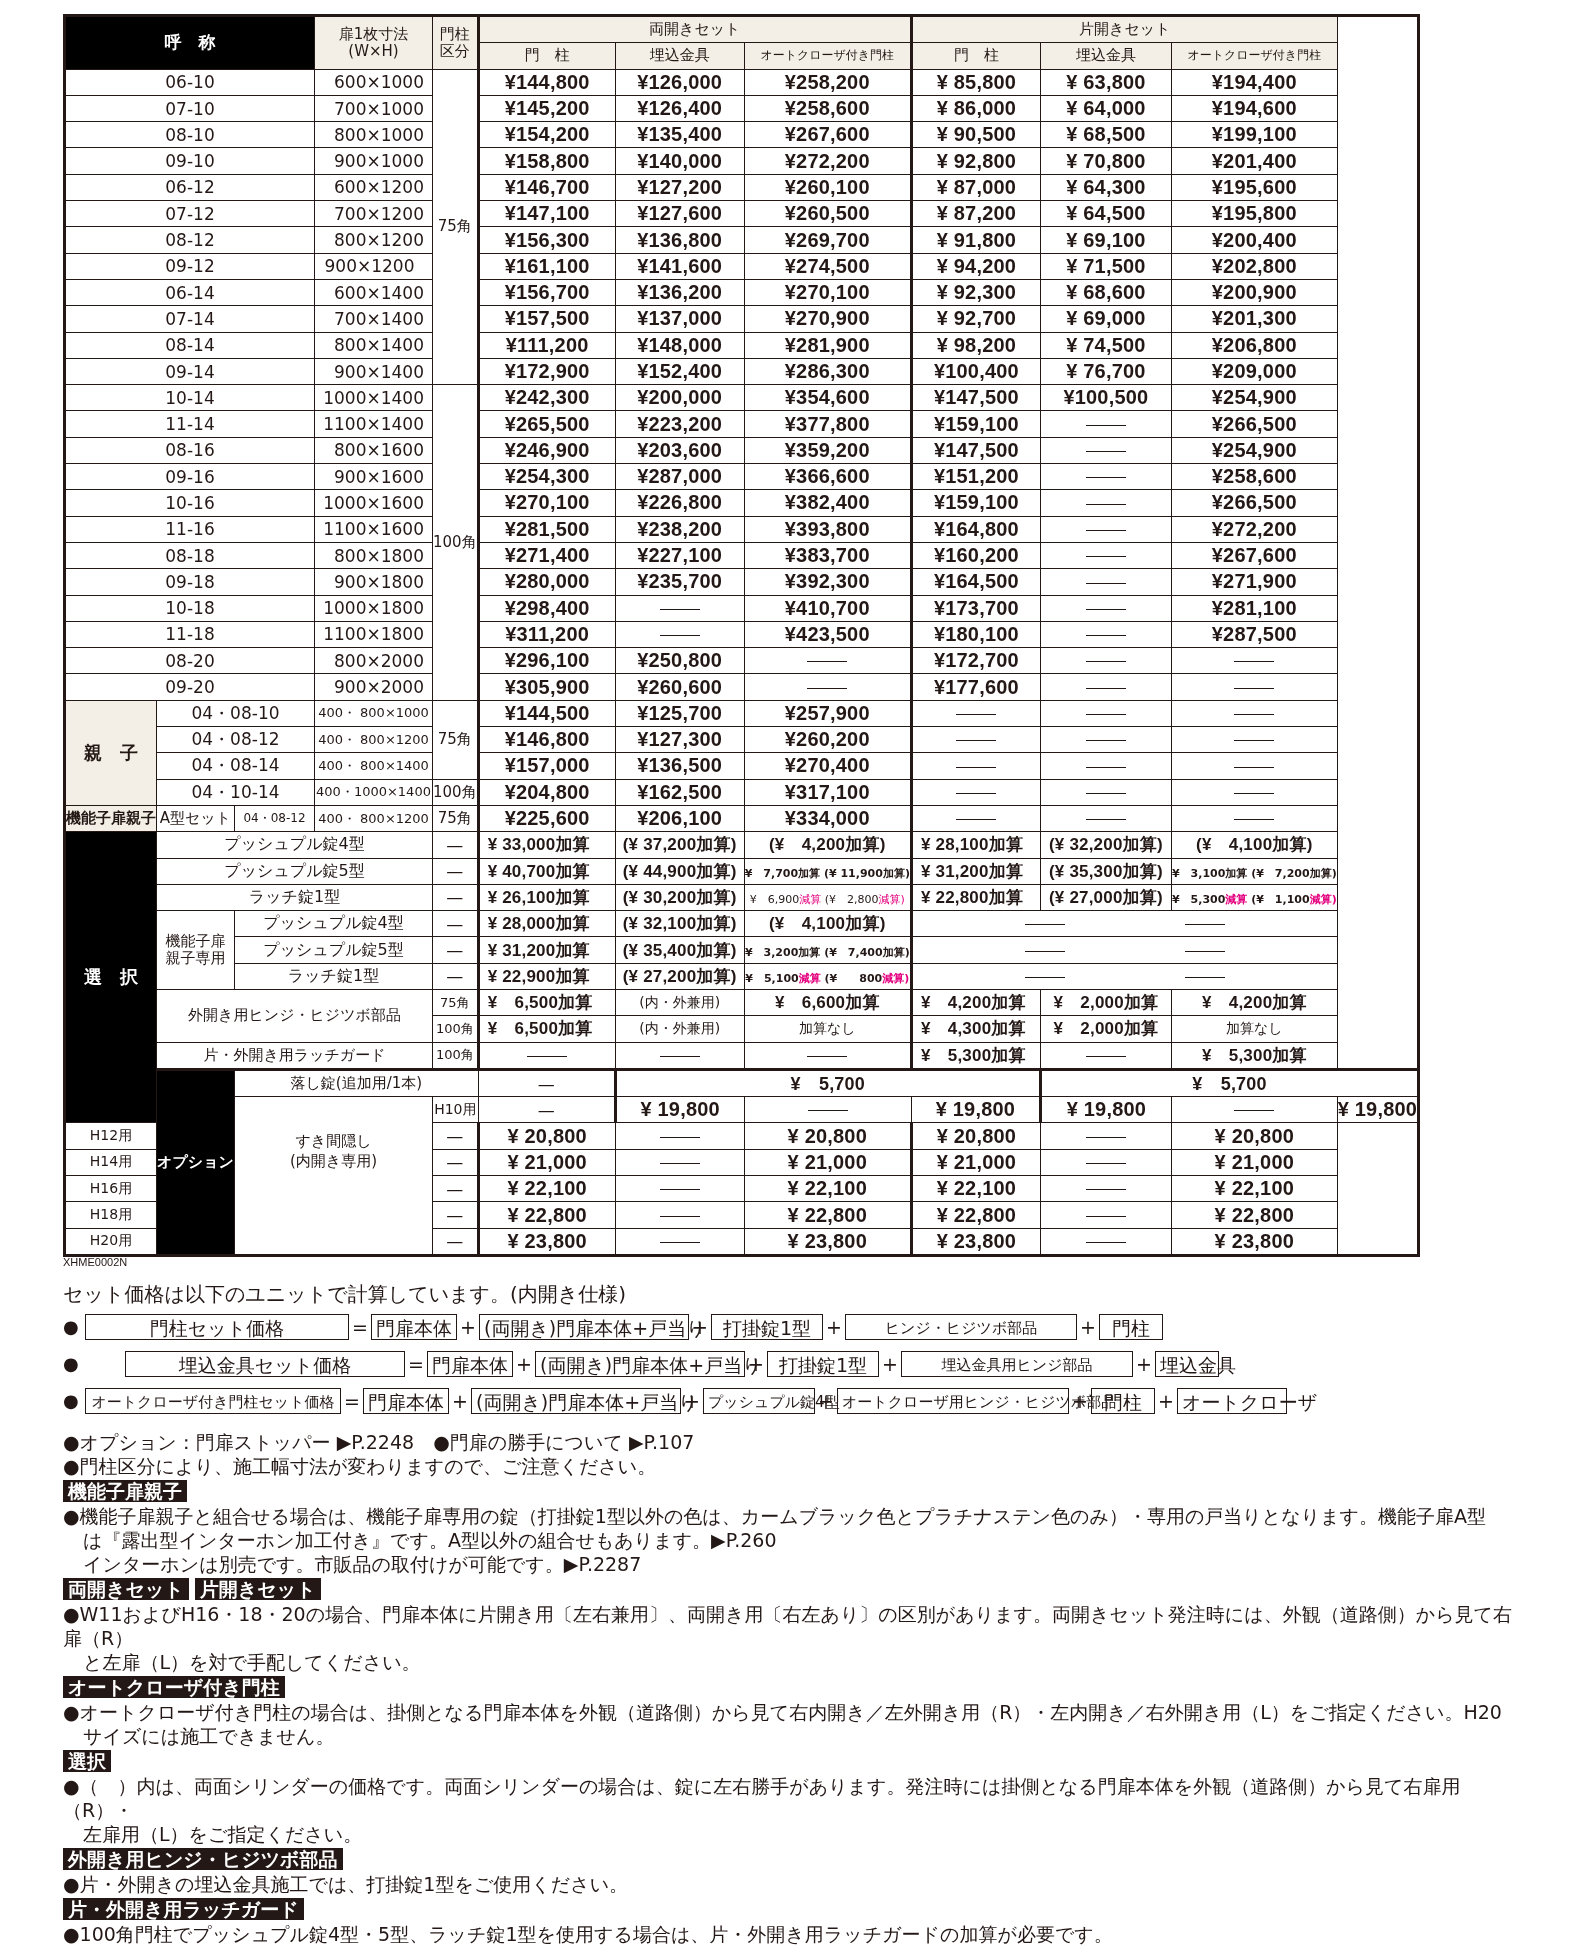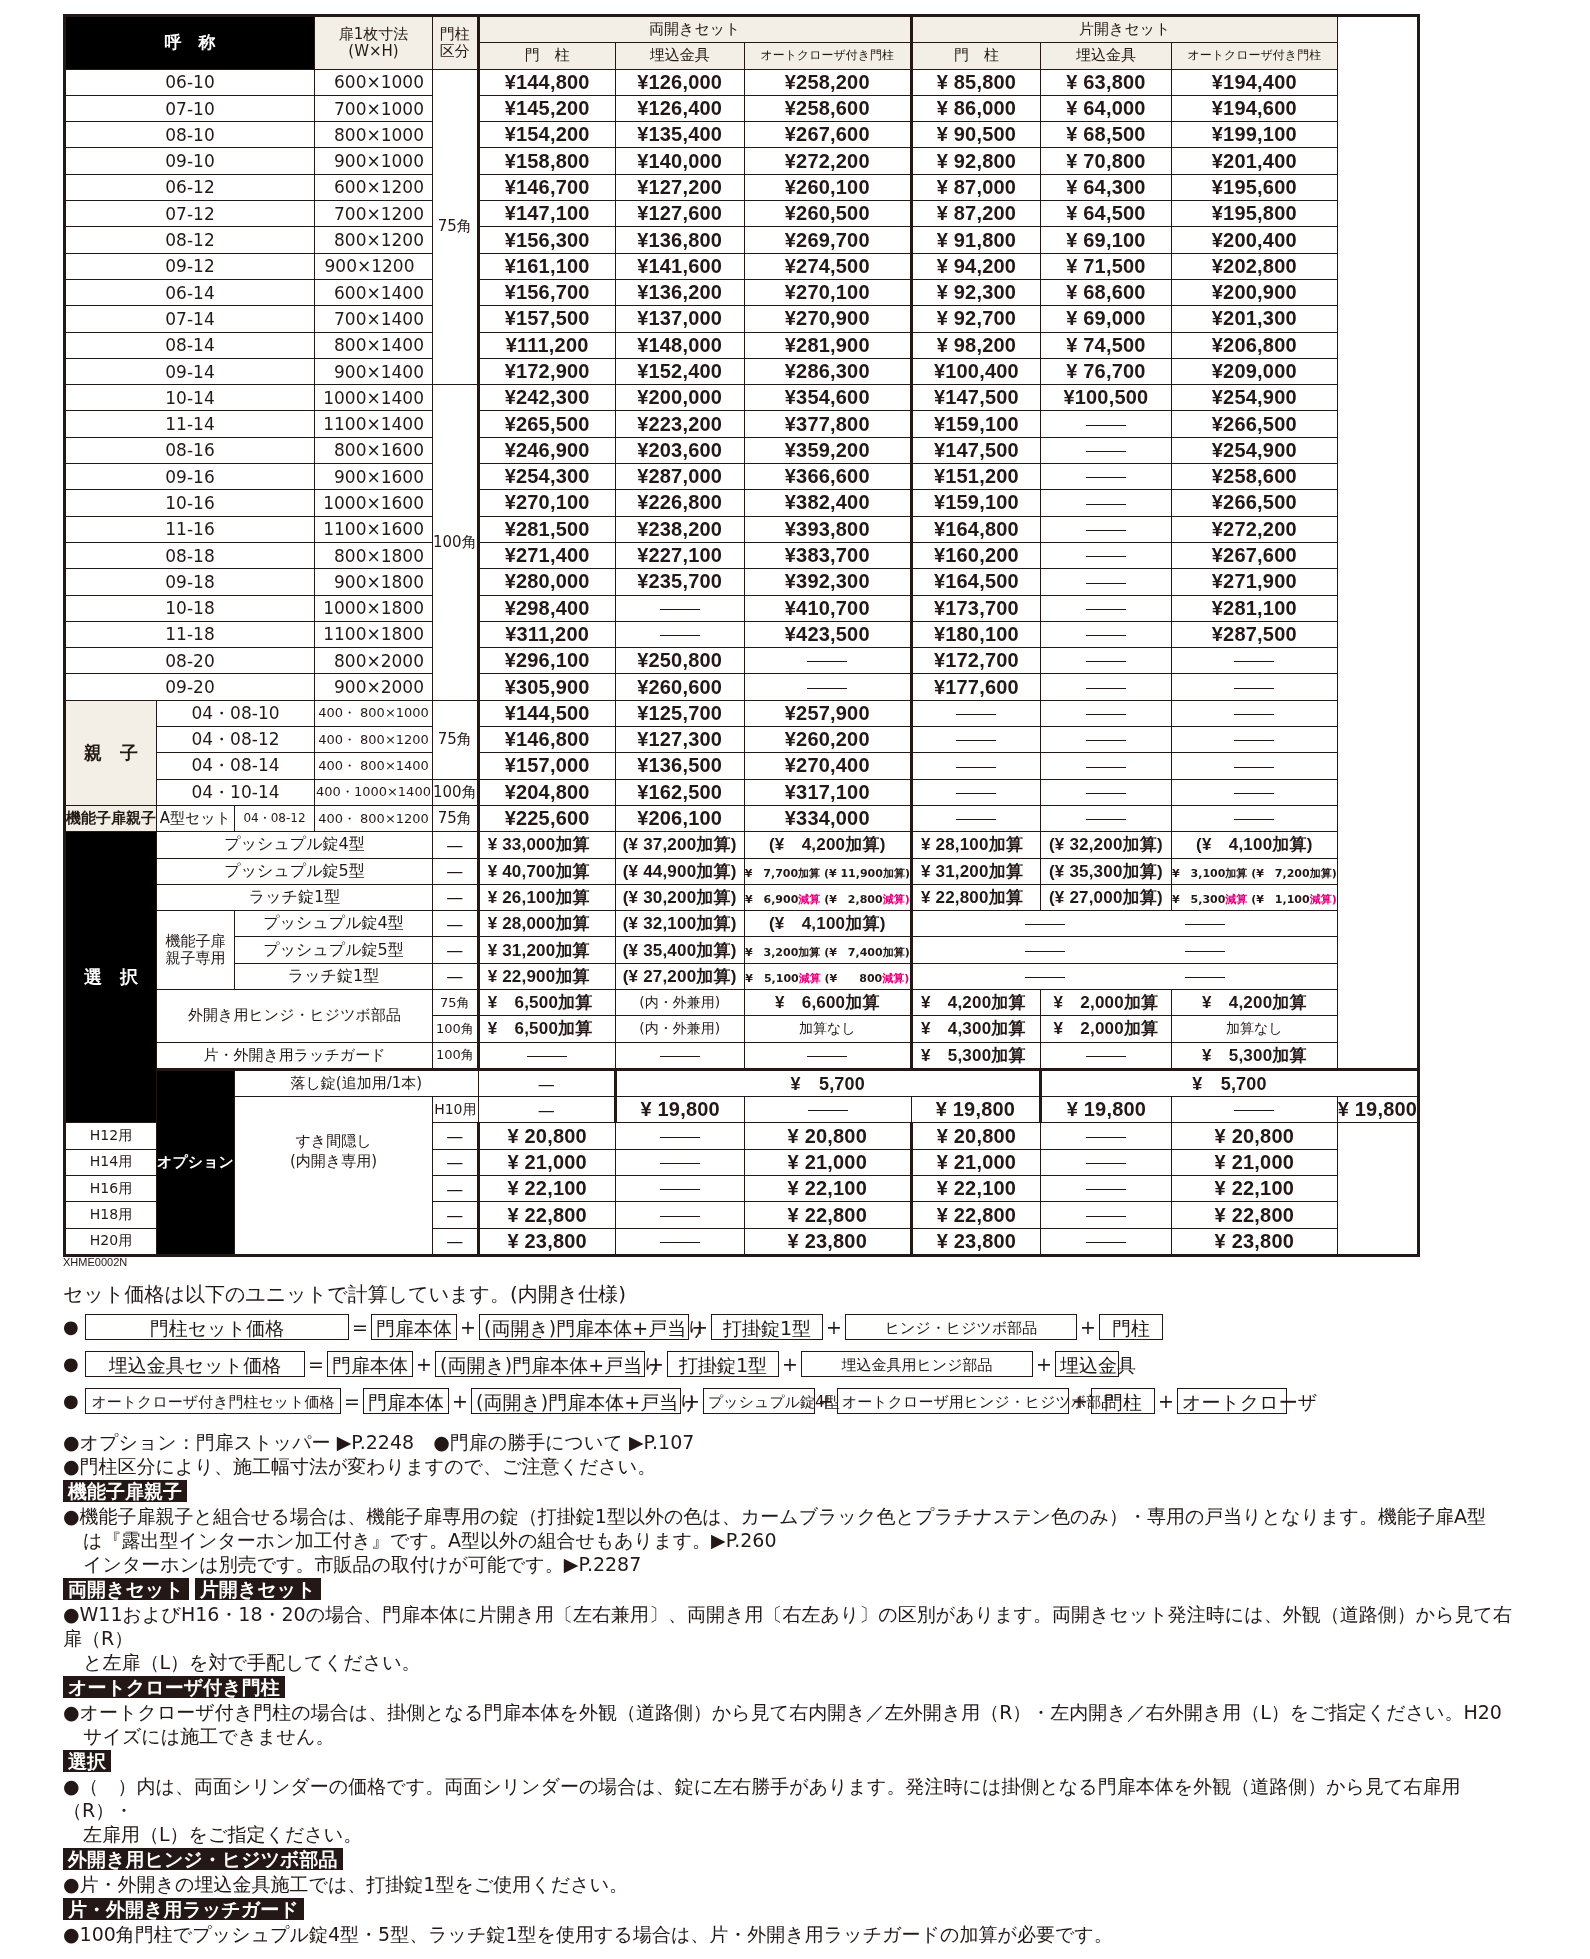--- a/index.html
+++ b/index.html
@@ -377,21 +377,21 @@
         <td><span style="font-size:11px;font-weight:bold">¥　7,700加算 (¥ 11,900加算)</span></td>
         <td class="b lthick left" style="font-size:17px">¥ 31,200加算</td>
         <td class="b" style="font-size:17px">(¥ 35,300加算)</td>
         <td><span style="font-size:11px;font-weight:bold">¥　3,100加算 (¥　7,200加算)</span></td>
       </tr>
       <tr>
         <td colspan="3" style="font-size:16px">ラッチ錠1型</td>
         <td>—</td>
         <td class="b lthick left" style="font-size:17px">¥ 26,100加算</td>
         <td class="b" style="font-size:17px">(¥ 30,200加算)</td>
-        <td><span style="font-size:11px;font-weight:bold">¥　6,900<span class="mg">減算</span> (¥　2,800<span class="mg">減算)</span></span></td>
+        <td><span style="font-size:11px;font-weight:normal">¥　6,900<span class="mg">減算</span> (¥　2,800<span class="mg">減算)</span></span></td>
         <td class="b lthick left" style="font-size:17px">¥ 22,800加算</td>
         <td class="b" style="font-size:17px">(¥ 27,000加算)</td>
         <td><span style="font-size:11px;font-weight:bold">¥　5,300<span class="mg">減算</span> (¥　1,100<span class="mg">減算)</span></span></td>
       </tr>
       <tr>
         <td rowspan="3" style="font-size:15px;line-height:17px">機能子扉<br>親子専用</td>
         <td colspan="2" style="font-size:16px">プッシュプル錠4型</td>
         <td>—</td>
         <td class="b lthick left" style="font-size:17px">¥ 28,000加算</td>
         <td class="b" style="font-size:17px">(¥ 32,100加算)</td>
@@ -528,21 +528,21 @@
         <span class="box" style="width: 210px;">(両開き)門扉本体+戸当り</span>
         <span class="op">+</span>
         <span class="box" style="width: 112px;">打掛錠1型</span>
         <span class="op">+</span>
         <span class="box" style="width: 232px; font-size: 15px;">ヒンジ・ヒジツボ部品</span>
         <span class="op">+</span>
         <span class="box" style="width: 64px;">門柱</span>
       </div>
       <div class="formula">
         <span class="dot">●</span>
-        <span class="box" style="width: 220px;">埋込金具セット価格</span>
+        <span class="box" style="width: 280px; margin-left: 40px;">埋込金具セット価格</span>
         <span class="op">=</span>
         <span class="box" style="width: 86px;">門扉本体</span>
         <span class="op">+</span>
         <span class="box" style="width: 210px;">(両開き)門扉本体+戸当り</span>
         <span class="op">+</span>
         <span class="box" style="width: 112px;">打掛錠1型</span>
         <span class="op">+</span>
         <span class="box" style="width: 232px; font-size: 15px;">埋込金具用ヒンジ部品</span>
         <span class="op">+</span>
         <span class="box" style="width: 64px;">埋込金具</span>

